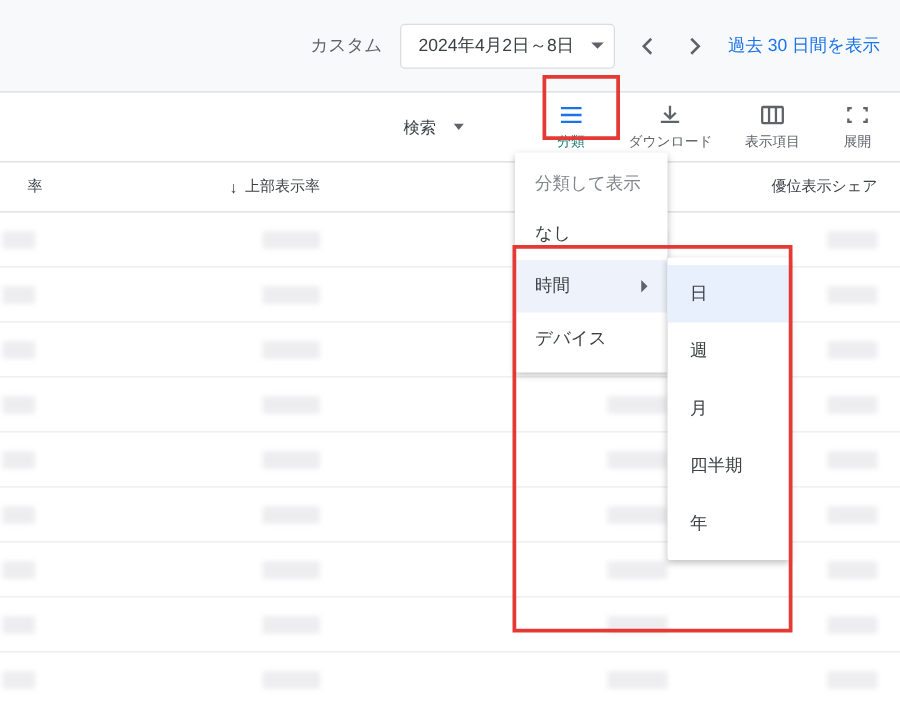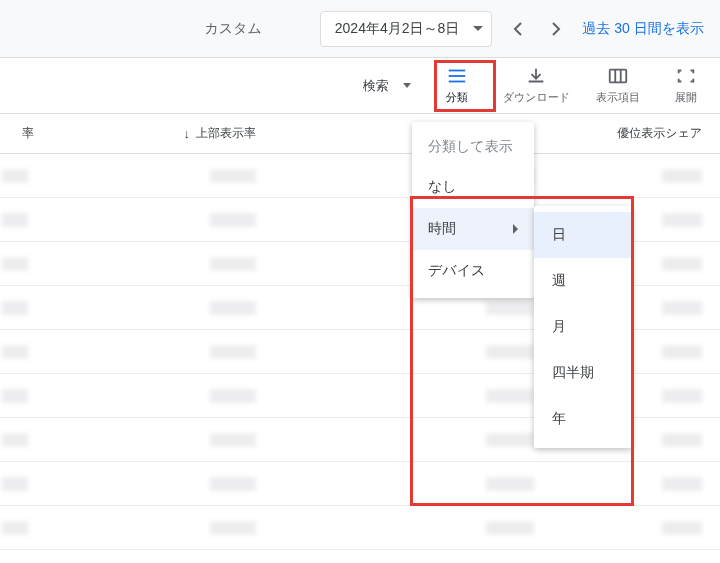--- a/index.html
+++ b/index.html
@@ -8,42 +8,41 @@
     font-size: 13px;
     color: #3c4043;
     background: #fff;
     width: 720px;
     height: 563px;
     overflow: hidden;
     position: relative;
   }
   
   .topbar {
-    height: 58px;
+    height: 74px;
     border-bottom: 1px solid #dadce0;
     background: #f8f9fa;
     display: flex;
     align-items: center;
     justify-content: flex-end;
     padding: 0 16px;
     gap: 14px;
   }
   .custom-label { color: #5f6368; font-size: 14px; }
   .date-picker {
     display: flex;
     align-items: center;
     border: 1px solid #dadce0;
     border-radius: 4px;
     height: 36px;
     padding: 0 8px 0 14px;
     background: #fff;
     cursor: pointer;
     color: #3c4043;
     font-size: 14px;
-    margin-left: 44px;
   }
   .date-picker .caret {
     margin-left: 14px;
     width: 0; height: 0;
     border-left: 5px solid transparent;
     border-right: 5px solid transparent;
     border-top: 5px solid #5f6368;
   }
   .nav-arrow {
     width: 24px; height: 24px;
@@ -83,21 +82,21 @@
     gap: 4px;
     cursor: pointer;
     color: #5f6368;
     min-width: 40px;
   }
   .tool-item .ticon {
     width: 22px; height: 20px;
     display: flex; align-items: center; justify-content: center;
   }
   .tool-item .ticon svg { width: 22px; height: 20px; stroke: #5f6368; fill: none; stroke-width: 2; }
-  .tool-item.active { color: #0f172a; }
+  .tool-item.active { color: #0f766e; margin-left: 40px; }
   .tool-item.active .ticon svg { stroke: #1a73e8; }
   .tool-item .tlabel { font-size: 11px; }
   .red-box-small {
     position: absolute;
     border: 3px solid #e53935;
     top: 60px;
     left: 434px;
     width: 62px;
     height: 52px;
     pointer-events: none;

